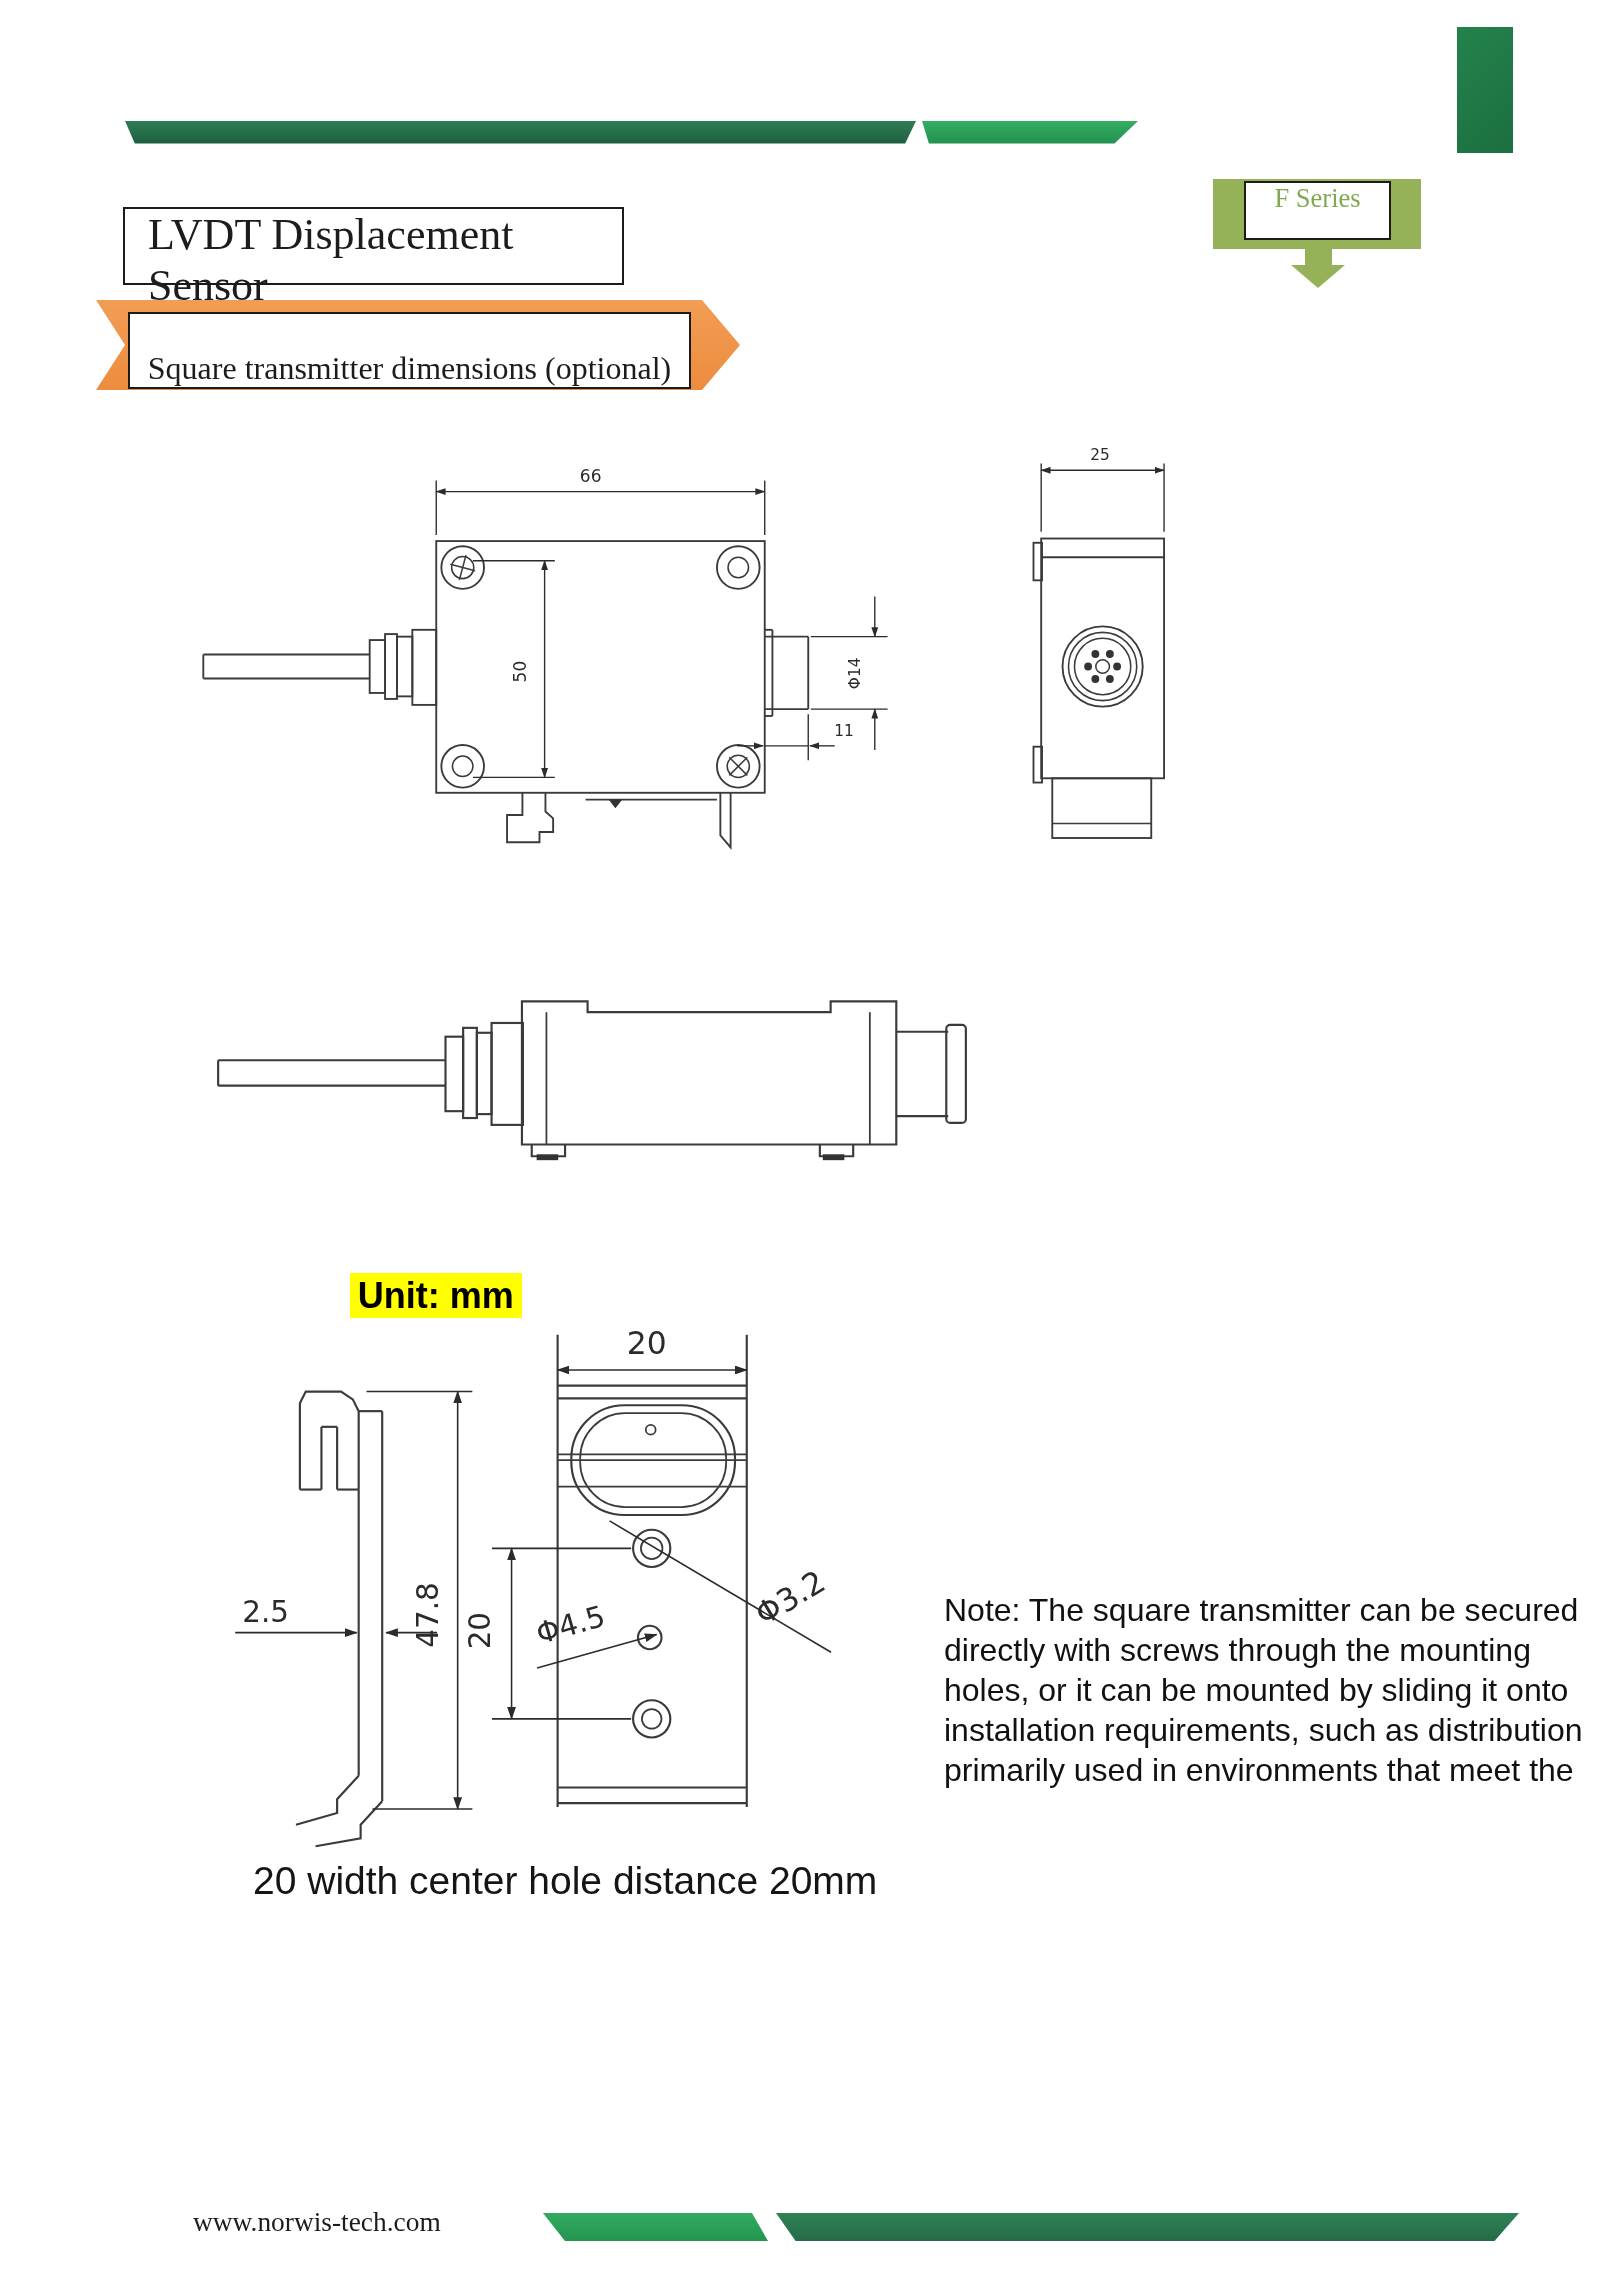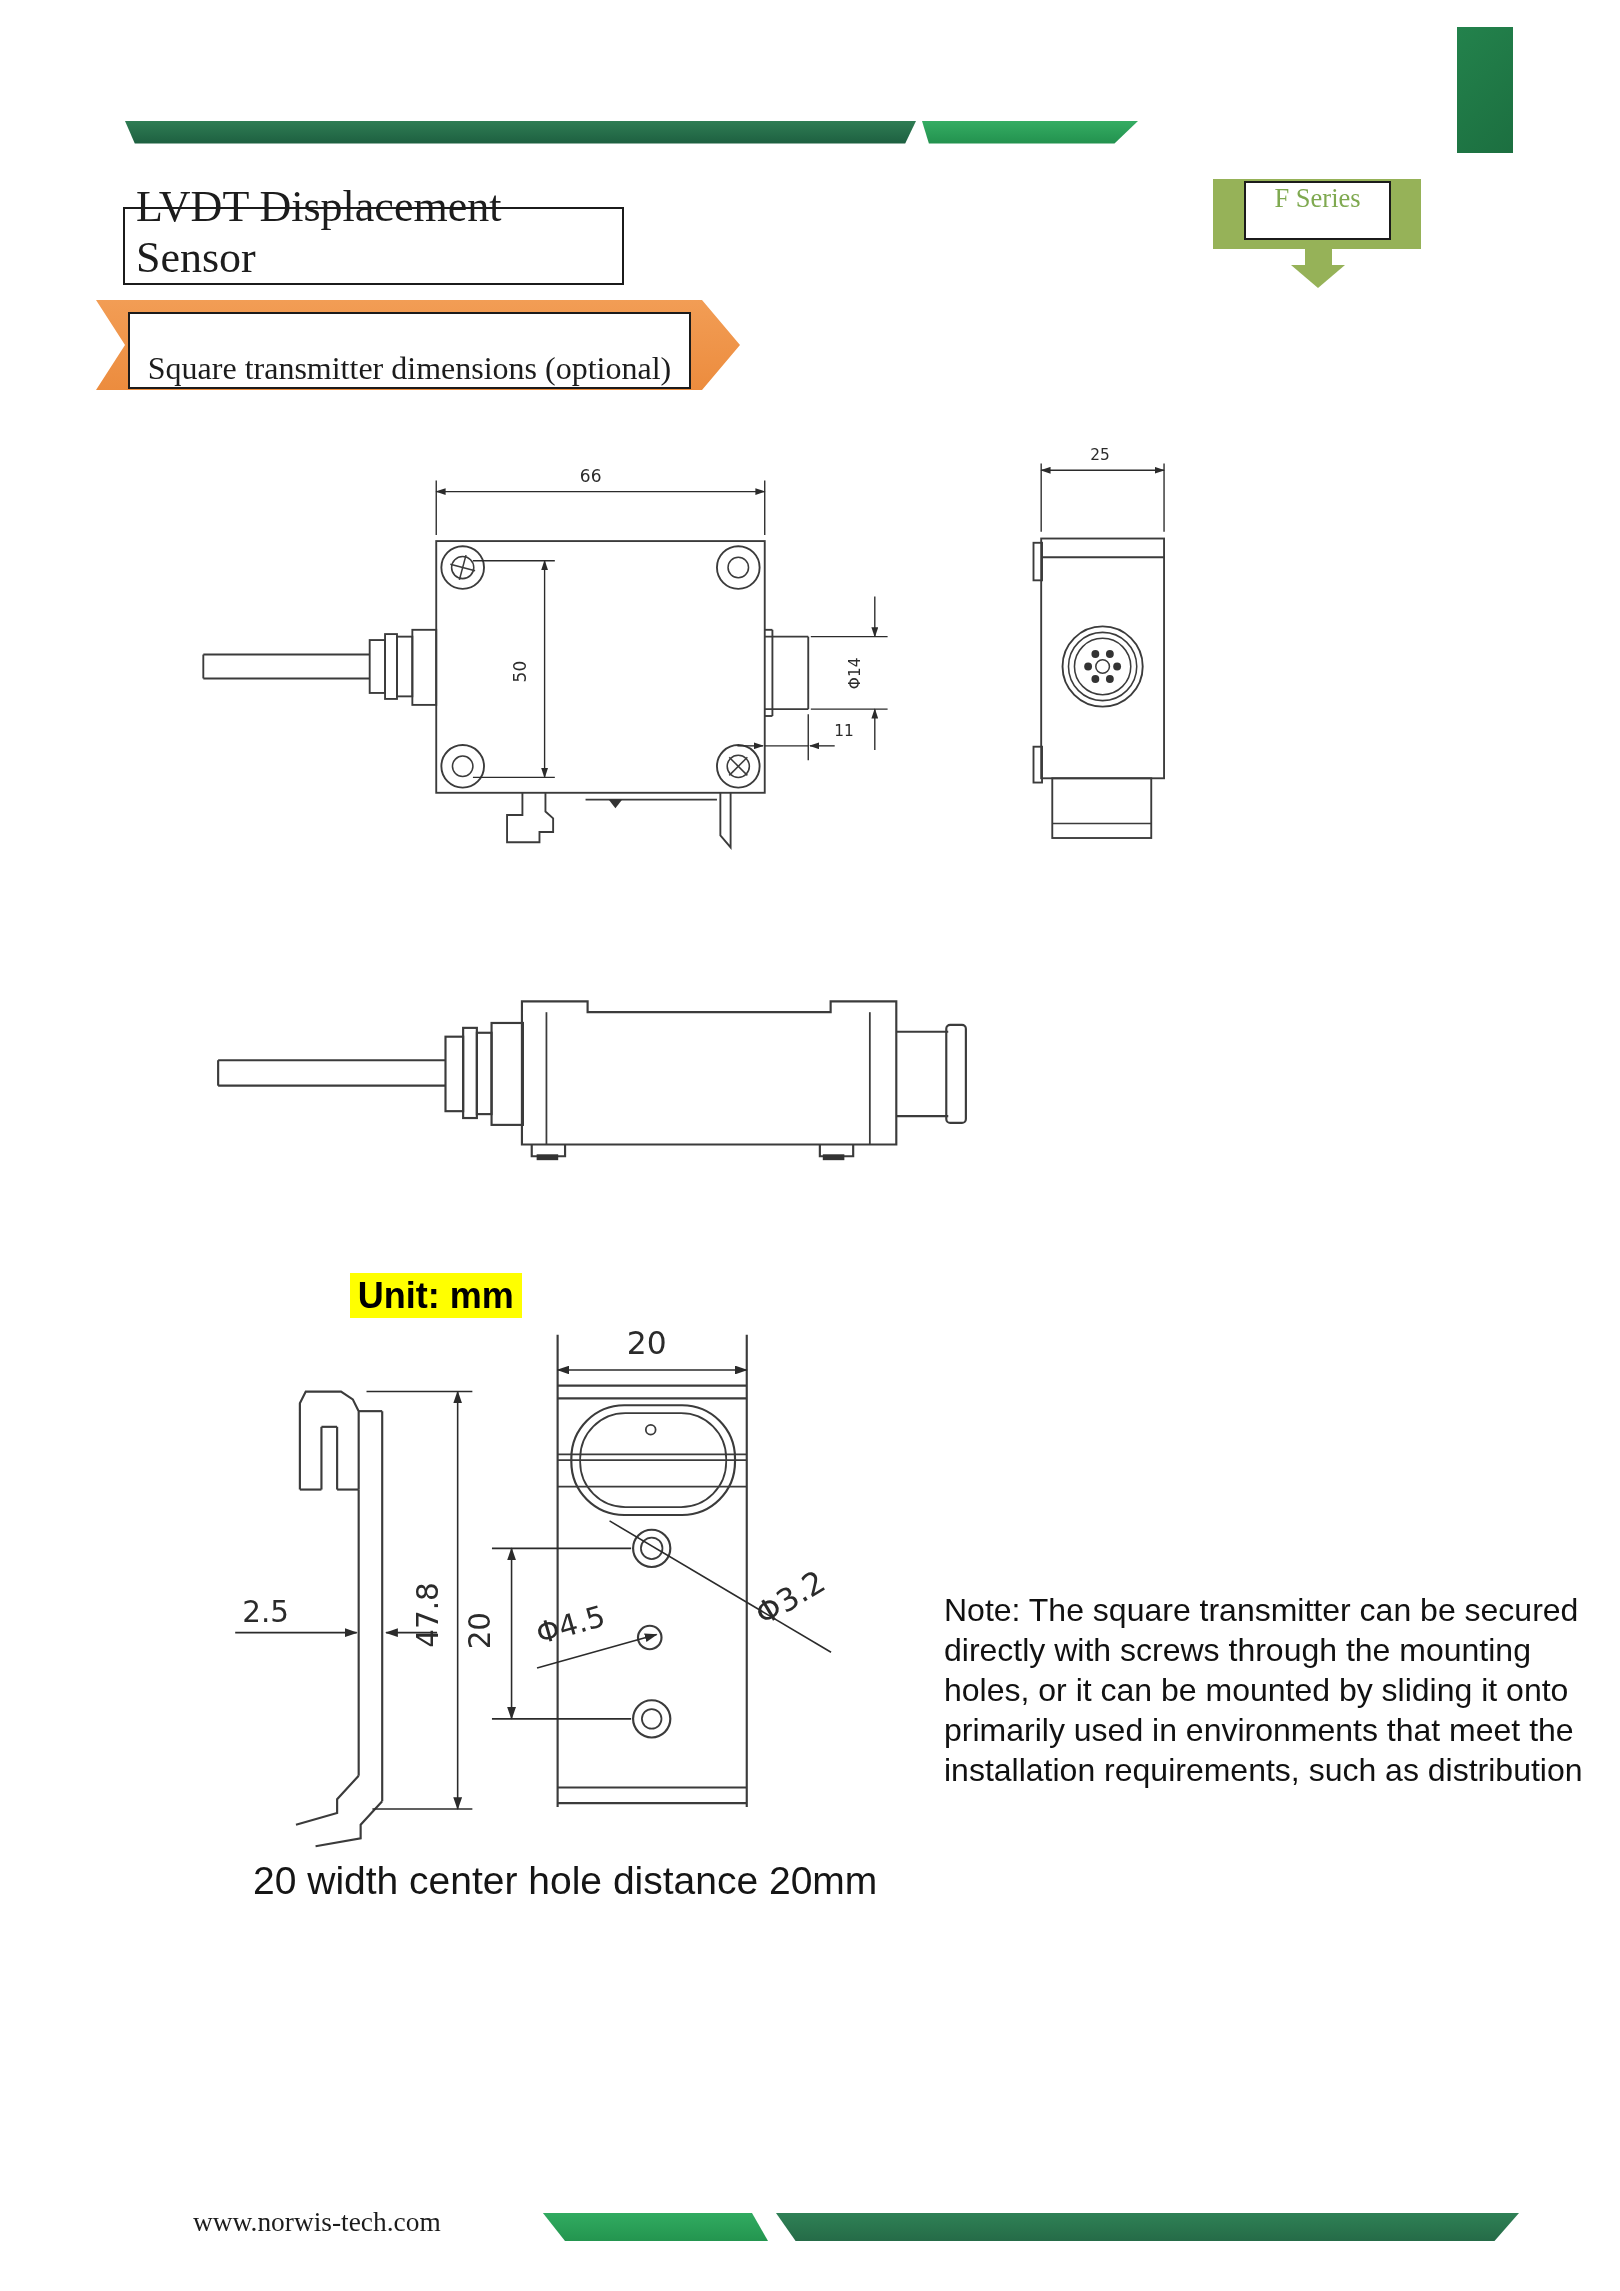--- a/index.html
+++ b/index.html
@@ -19,21 +19,21 @@
     background:linear-gradient(#35ad63,#22914e);
     clip-path:polygon(0 0,100% 0,calc(100% - 23.5px) 100%,6.9px 100%);
   }
   .corner-block{
     position:absolute;left:1457px;top:26.5px;width:56px;height:126px;
     background:linear-gradient(135deg,#23824c,#1c6f40);
   }
   .title-box{
     position:absolute;left:123px;top:207px;width:501px;height:78px;
     border:2.5px solid #1b1b1b;background:#fff;box-sizing:border-box;
-    display:flex;align-items:flex-end;padding-left:11px;
+    display:flex;align-items:flex-start;padding-left:23px;
     font-family:"Liberation Serif",serif;font-size:44px;color:#1c1c1c;
   }
   .series-banner{
     position:absolute;left:1213px;top:179px;width:208px;height:70px;
     background:#96b258;
   }
   .series-inner{
     position:absolute;left:31px;top:2px;width:147px;height:59px;
     background:#fff;border:2px solid #1b1b1b;box-sizing:border-box;
     display:flex;align-items:flex-start;justify-content:center;
@@ -328,22 +328,22 @@
 
       <line class="dim" x1="622" y1="1552" x2="848" y2="1686"></line>
       <text class="dimtxt" font-size="32" text-anchor="middle" transform="translate(812,1640) rotate(-31)">Φ3.2</text>
     </g>
   </svg>
 
   <div class="note-block">
     <div class="note-line">Note: The square transmitter can be secured</div>
     <div class="note-line">directly with screws through the mounting</div>
     <div class="note-line">holes, or it can be mounted by sliding it onto</div>
+    <div class="note-line">installation requirements, such as distribution</div>
     <div class="note-line">primarily used in environments that meet the</div>
-    <div class="note-line">installation requirements, such as distribution</div>
   </div>
 
   <div class="caption">20 width center hole distance 20mm</div>
 
   <div class="footer-url">www.norwis-tech.com</div>
   <div class="fbar fbar-light"></div>
   <div class="fbar fbar-dark"></div>
 
 </div>
 

